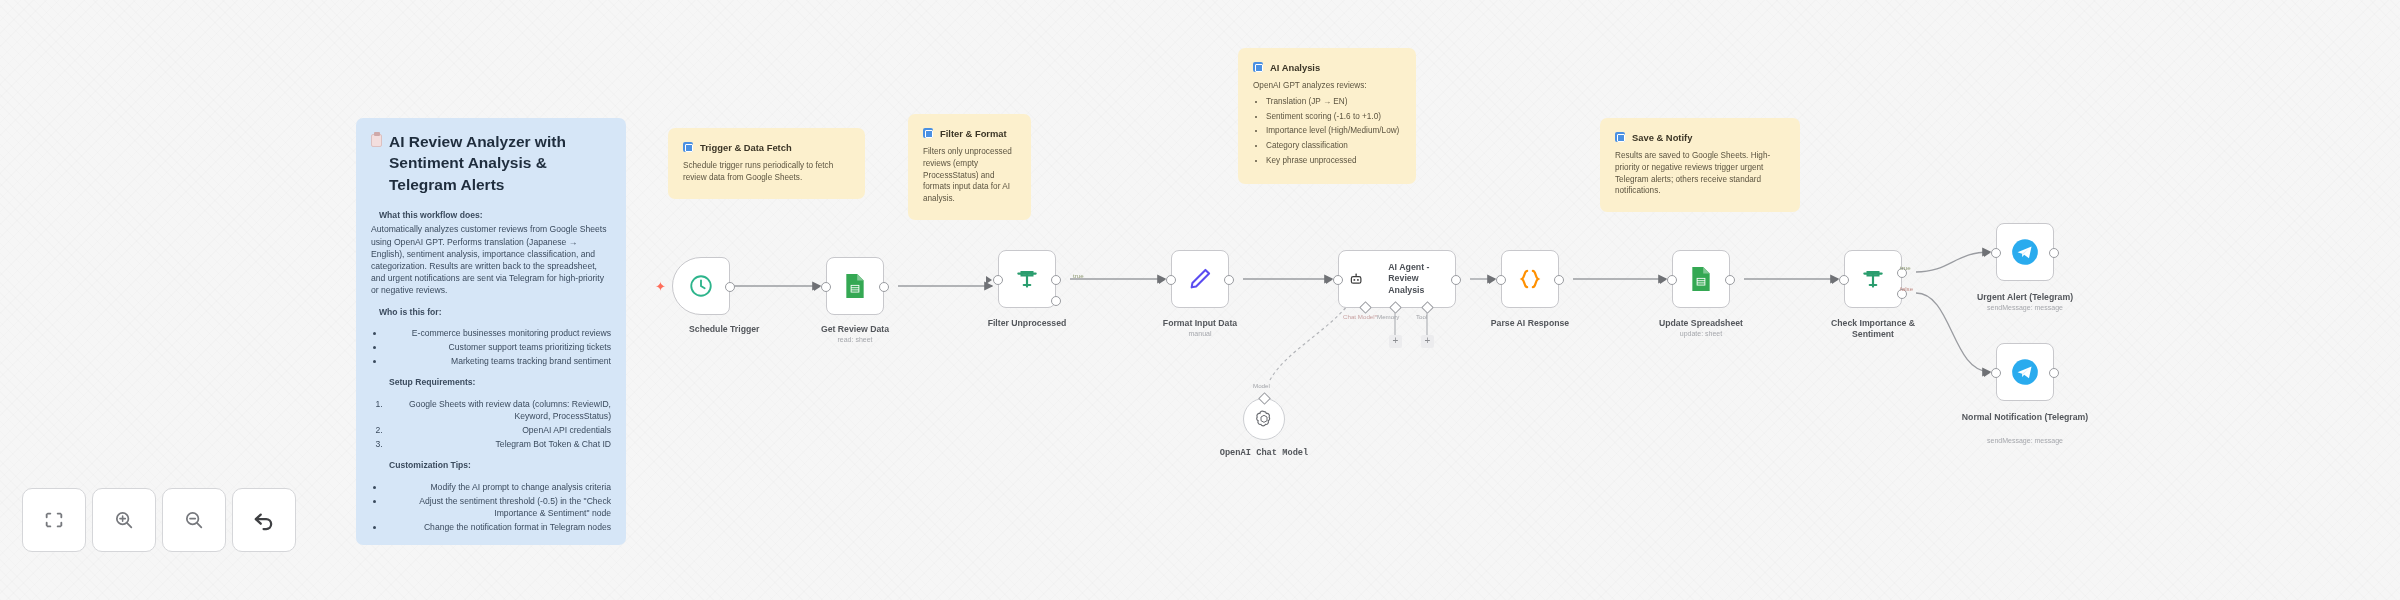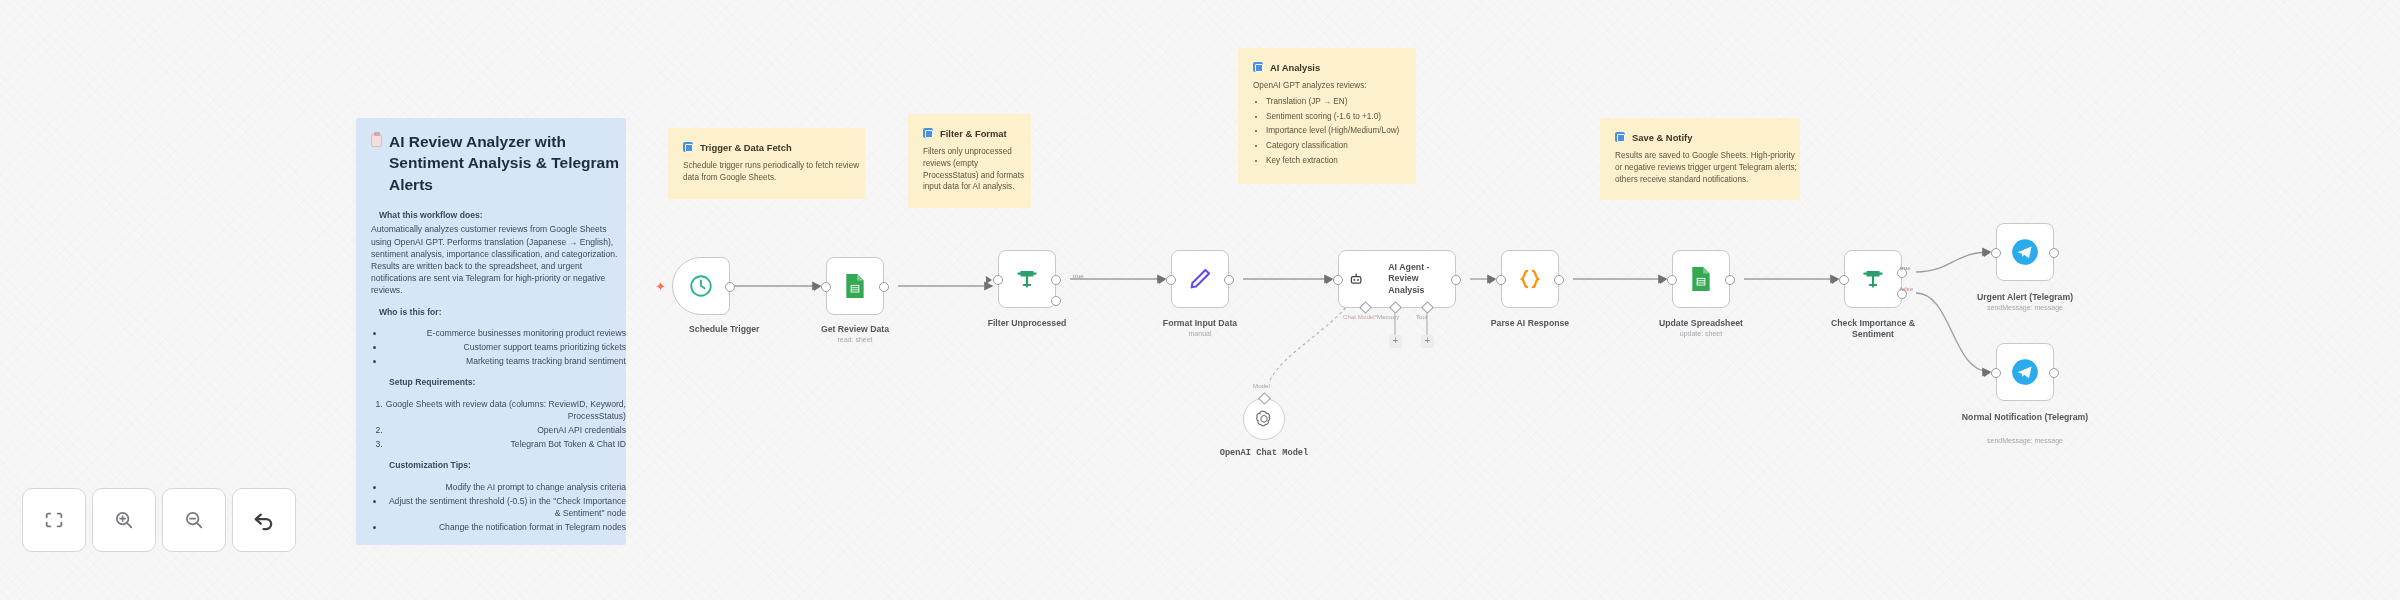--- a/index.html
+++ b/index.html
@@ -16,22 +16,22 @@
     background-image:
       repeating-linear-gradient(45deg, rgba(0,0,0,0.012) 0px, rgba(0,0,0,0.012) 1px, rgba(0,0,0,0) 1px, rgba(0,0,0,0) 7px),
       repeating-linear-gradient(-45deg, rgba(0,0,0,0.010) 0px, rgba(0,0,0,0.010) 1px, rgba(0,0,0,0) 1px, rgba(0,0,0,0) 9px);
     overflow: hidden;
   }
   .abs { position: absolute; }
 
   
   .note {
     position: absolute;
-    border-radius: 2px;
-    padding: 13px 0 15px 15px;
+    border-radius: 7px;
+    padding: 13px 15px 15px 15px;
     line-height: 1.42;
   }
   .note-blue {
     background: #d6e6f7;
     color: #2b3d52;
   }
   .note-yellow {
     background: #fcf0cd;
     color: #4a4330;
   }
@@ -287,21 +287,21 @@
       <span class="emoji-sq"></span>
       <span>AI Analysis</span>
     </div>
     <div class="body">
       <span>OpenAI GPT analyzes reviews:</span>
       <ul>
         <li>Translation (JP → EN)</li>
         <li>Sentiment scoring (-1.6 to +1.0)</li>
         <li>Importance level (High/Medium/Low)</li>
         <li>Category classification</li>
-        <li>Key fetch extraction</li>
+        <li>Key phrase unprocessed</li>
       </ul>
     </div>
   </div>
 
   <div class="note note-yellow" id="note-save">
     <div class="note-title">
       <span class="emoji-sq"></span>
       <span>Save &amp; Notify</span>
     </div>
     <div class="body">Results are saved to Google Sheets. High-priority or negative reviews trigger urgent Telegram alerts; others receive standard notifications.</div>

